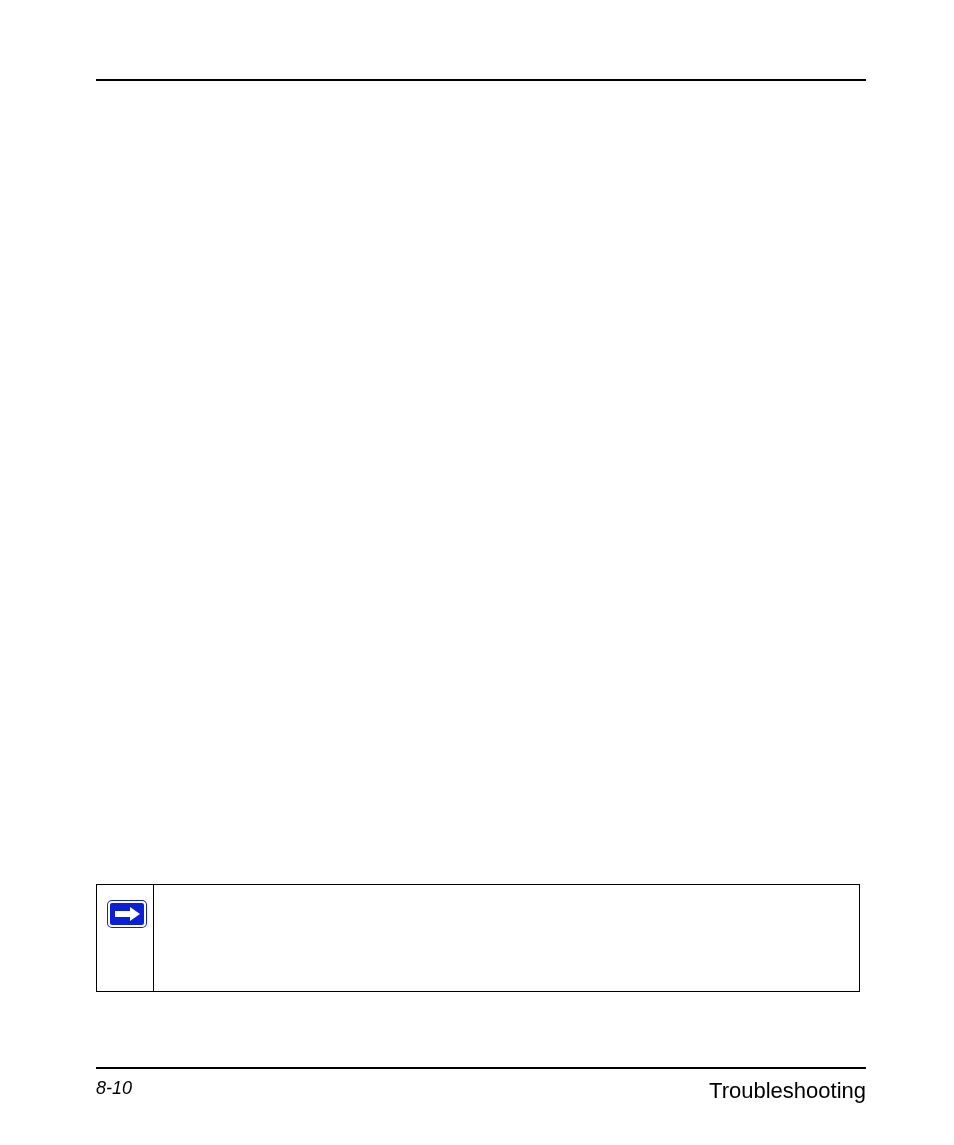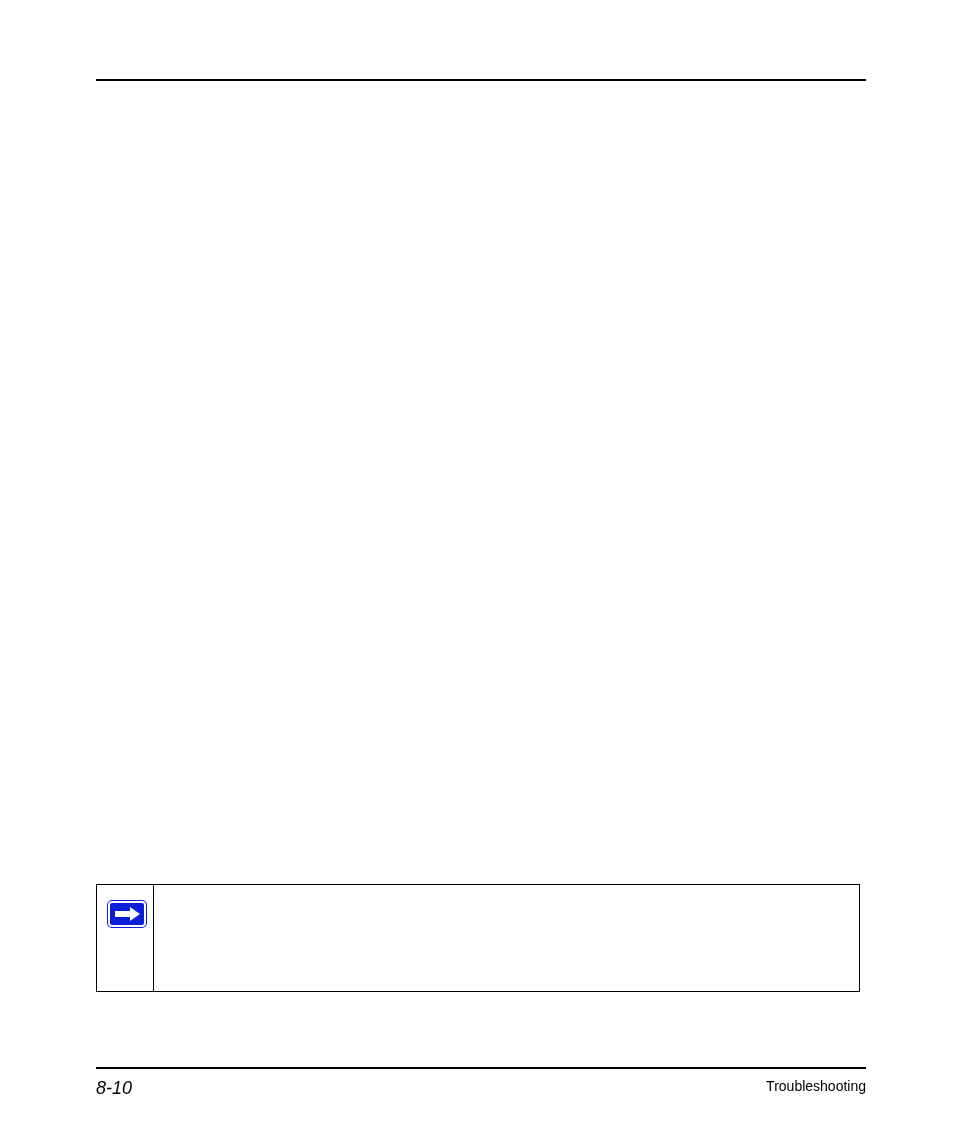--- a/index.html
+++ b/index.html
@@ -34,21 +34,21 @@
     position: absolute;
     top: 1078px;
     left: 96px;
     font-size: 18px;
     font-style: italic;
   }
   .footer-right {
     position: absolute;
     top: 1078px;
     right: 88px;
-    font-size: 14px;
+    font-size: 22px;
     text-align: center;
   }
   .note-box {
     position: absolute;
     top: 884px;
     left: 96px;
     width: 764px;
     height: 108px;
     border: 1.5px solid #000;
     box-sizing: border-box;

